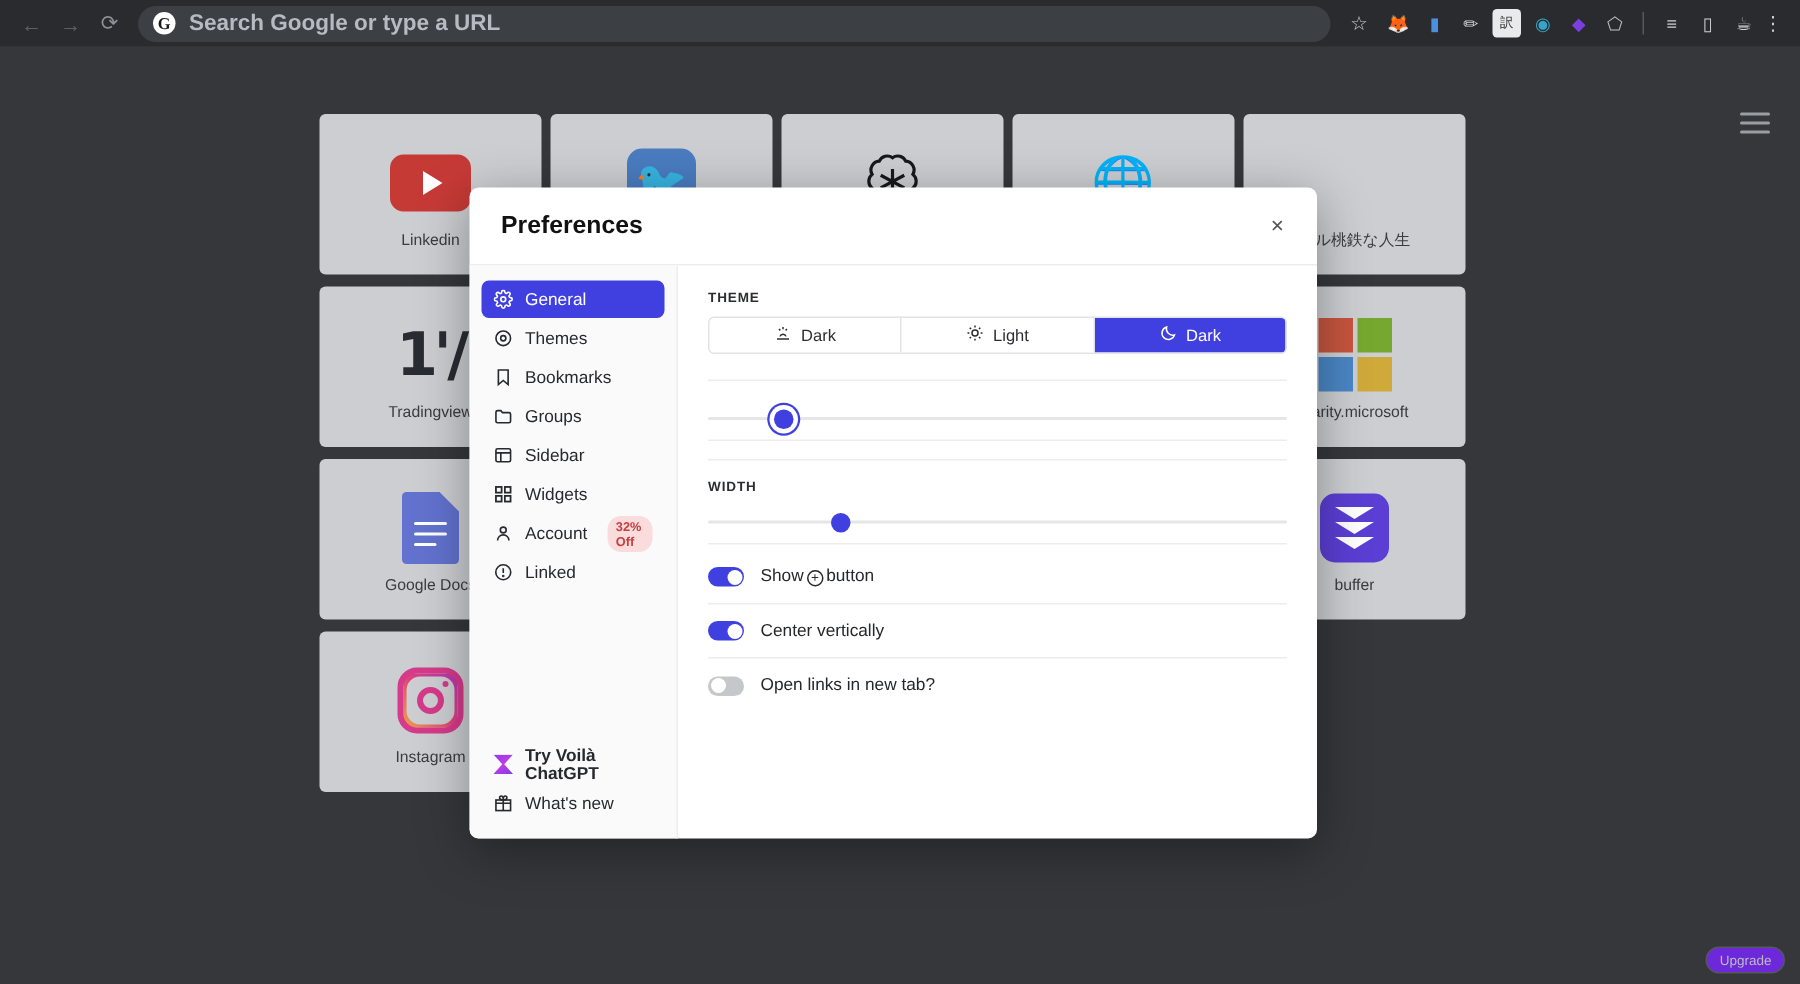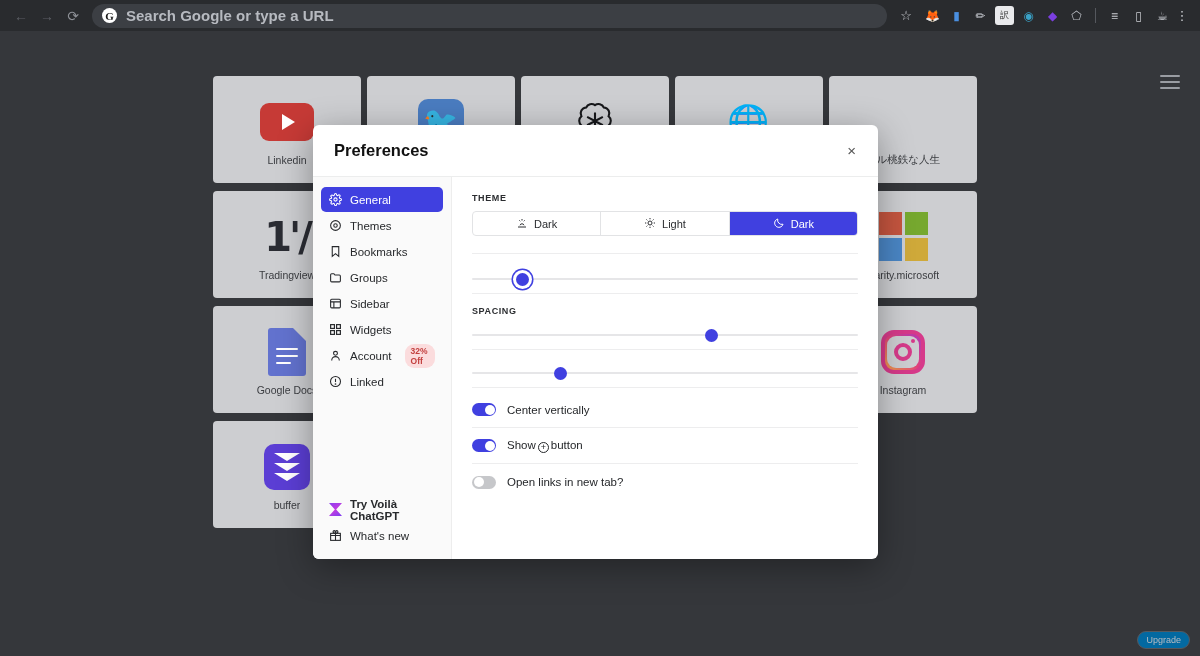--- a/index.html
+++ b/index.html
@@ -88,21 +88,21 @@
     margin-bottom: 4px;
   }
   .tile-label {
     font-size: 10.5px; color: #3a3c40;
     max-width: 132px; overflow: hidden;
     white-space: nowrap; text-overflow: clip;
     text-align: center;
   }
   .upgrade-pill {
     position: absolute; right: 10px; bottom: 7px;
-    background: #0369a1; color: #b9bcc2;
+    background: #6d28d9; color: #b9bcc2;
     font-size: 9px; padding: 3px 8px; border-radius: 9px;
     border: 1px solid #55585e;
   }
 
   
   .yt { width: 54px; height: 38px; background: #c63a36; border-radius: 9px;
         display:flex; align-items:center; justify-content:center; }
   .yt:after { content:""; border-left: 13px solid #fff;
         border-top: 8px solid transparent; border-bottom: 8px solid transparent;
         margin-left: 3px; }
@@ -428,38 +428,38 @@
 
     <div class="tile">
       <div class="tile-icon">
         <div class="li">Linked<span class="li-box">in</span></div>
       </div>
       <div class="tile-label">Linkedin</div>
     </div>
 
     <div class="tile">
       <div class="tile-icon">
+        <div class="buffer">
+            <div class="buf-l"></div>
+            <div class="buf-l"></div>
+            <div class="buf-l"></div>
+          </div>
+      </div>
+      <div class="tile-label">buffer</div>
+    </div>
+
+    <div class="tile">
+      <div class="tile-icon">
         <div class="ig">
             <div class="ig-in"></div>
             <div class="ig-c"></div>
             <div class="ig-d"></div>
           </div>
       </div>
       <div class="tile-label">Instagram</div>
-    </div>
-
-    <div class="tile">
-      <div class="tile-icon">
-        <div class="buffer">
-            <div class="buf-l"></div>
-            <div class="buf-l"></div>
-            <div class="buf-l"></div>
-          </div>
-      </div>
-      <div class="tile-label">buffer</div>
     </div>
 
   </div>
 
   <div class="upgrade-pill">Upgrade</div>
 </div>
 
 <div class="overlay">
 <div class="modal">
 
@@ -609,51 +609,45 @@
       <div class="hr"></div>
 
       <div class="slider-row">
         <div class="slider">
           <div class="slider-track"></div>
           <div class="thumb ring" style="left:13%"></div>
         </div>
       </div>
       <div class="slider-hr"></div>
 
+      <div class="slider-hr"></div>
+
       <div class="slider-row">
-        <div class="sec-label">SPACING</div>
-        <div class="slider">
-          <div class="slider-track"></div>
-          <div class="thumb" style="left:62%"></div>
-        </div>
-      </div>
-      <div class="slider-hr"></div>
-
-      <div class="slider-row">
+        <div class="sec-label">WIDTH</div>
         <div class="slider">
           <div class="slider-track"></div>
           <div class="thumb" style="left:23%"></div>
         </div>
       </div>
       <div class="slider-hr" style="margin-bottom:4px"></div>
 
       <div class="toggle-row">
         <div class="toggle on">
           <div class="toggle-knob"></div>
         </div>
-        <span>Center vertically</span>
+        <span>
+          <span>Show</span><span class="plus-circ">+</span><span>button</span>
+        </span>
       </div>
 
       <div class="toggle-row">
         <div class="toggle on">
           <div class="toggle-knob"></div>
         </div>
-        <span>
-          <span>Show</span><span class="plus-circ">+</span><span>button</span>
-        </span>
+        <span>Center vertically</span>
       </div>
 
       <div class="toggle-row">
         <div class="toggle">
           <div class="toggle-knob"></div>
         </div>
         <span>Open links in new tab?</span>
       </div>
 
     </div>

